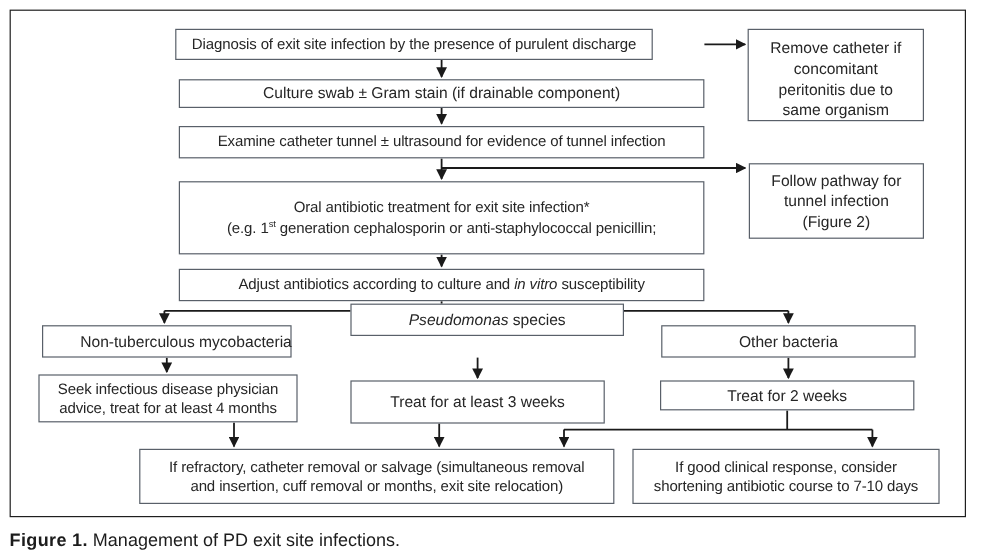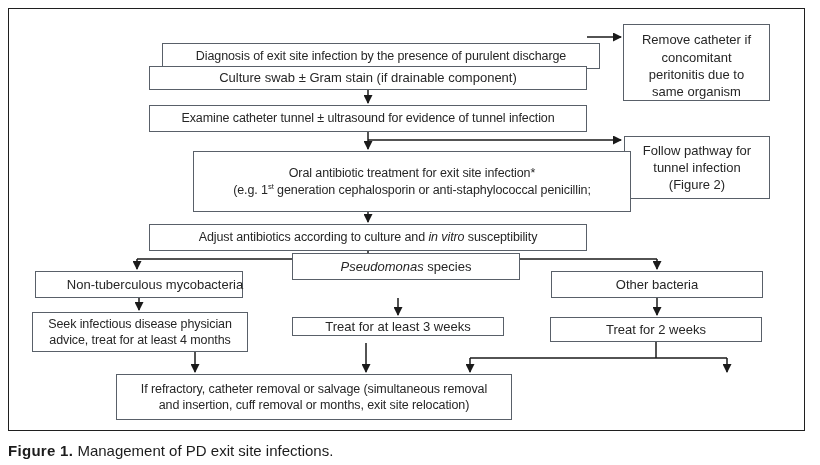--- a/index.html
+++ b/index.html
@@ -65,21 +65,21 @@
 
     <line x1="195" y1="352" x2="195" y2="372" marker-end="url(#ah)"></line>
     <line x1="366" y1="343" x2="366" y2="372" marker-end="url(#ah)"></line>
 
     <line x1="656" y1="342" x2="656" y2="358"></line>
     <line x1="470" y1="358" x2="727" y2="358"></line>
     <line x1="470" y1="358" x2="470" y2="372" marker-end="url(#ah)"></line>
     <line x1="727" y1="358" x2="727" y2="372" marker-end="url(#ah)"></line>
   </svg>
 
-  <div class="fbox fs-sm" style="left:162px; top:24px; width:438px; height:26px;margin-top:19px;">
+  <div class="fbox fs-sm" style="left:146px; top:24px; width:398px; height:26px;">
     <span class="nowrap">Diagnosis of exit site infection by the presence of purulent discharge</span>
   </div>
 
   <div class="fbox pre" style="left:623px; top:24px; width:147px; height:77px;justify-content:flex-end;">
     <span>Remove catheter if
 concomitant
 peritonitis due to
 same organism</span>
   </div>
 
@@ -90,21 +90,21 @@
   <div class="fbox fs-sm" style="left:149px; top:105px; width:438px; height:27px;">
     <span class="nowrap">Examine catheter tunnel ± ultrasound for evidence of tunnel infection</span>
   </div>
 
   <div class="fbox pre" style="left:624px; top:136px; width:146px; height:63px;">
     <span>Follow pathway for
 tunnel infection
 (Figure 2)</span>
   </div>
 
-  <div class="fbox fs-sm" style="left:149px; top:151px; width:438px; height:61px;margin-left:44px;">
+  <div class="fbox fs-sm" style="left:149px; top:151px; width:438px; height:61px;">
     <span class="nowrap">Oral antibiotic treatment for exit site infection*</span>
     <span class="nowrap"><span>(e.g. 1</span><sup>st</sup><span> generation cephalosporin or anti-staphylococcal penicillin;</span></span>
   </div>
 
   <div class="fbox fs-sm" style="left:149px; top:224px; width:438px; height:27px;">
     <span class="nowrap"><span>Adjust antibiotics according to culture and </span><span class="it">in vitro</span><span> susceptibility</span></span>
   </div>
 
   <div class="fbox" style="left:35px; top:271px; width:208px; height:27px;padding-left:32px;">
     <span class="nowrap">Non-tuberculous mycobacteria</span>
@@ -116,31 +116,35 @@
 
   <div class="fbox" style="left:551px; top:271px; width:212px; height:27px;">
     <span class="nowrap">Other bacteria</span>
   </div>
 
   <div class="fbox pre fs-sm" style="left:32px; top:312px; width:216px; height:40px;">
     <span>Seek infectious disease physician
 advice, treat for at least 4 months</span>
   </div>
 
-  <div class="fbox" style="left:292px; top:317px; width:212px; height:19px;">
+  <div class="fbox" style="left:292px; top:317px; width:212px; height:36px;">
     <span class="nowrap">Treat for at least 3 weeks</span>
   </div>
 
   <div class="fbox" style="left:550px; top:317px; width:212px; height:25px;">
     <span class="nowrap">Treat for 2 weeks</span>
   </div>
 
   <div class="fbox pre fs-sm" style="left:116px; top:374px; width:396px; height:46px;">
     <span>If refractory, catheter removal or salvage (simultaneous removal
 and insertion, cuff removal or months, exit site relocation)</span>
   </div>
 
+  <div class="fbox pre fs-sm" style="left:527px; top:374px; width:256px; height:46px;">
+    <span>If good clinical response, consider
+shortening antibiotic course to 7-10 days</span>
+  </div>
 
   <div id="caption">
     <span class="cap-label">Figure 1.</span><span> Management of PD exit site infections.</span>
   </div>
 
 </div>
 
 </body></html>

